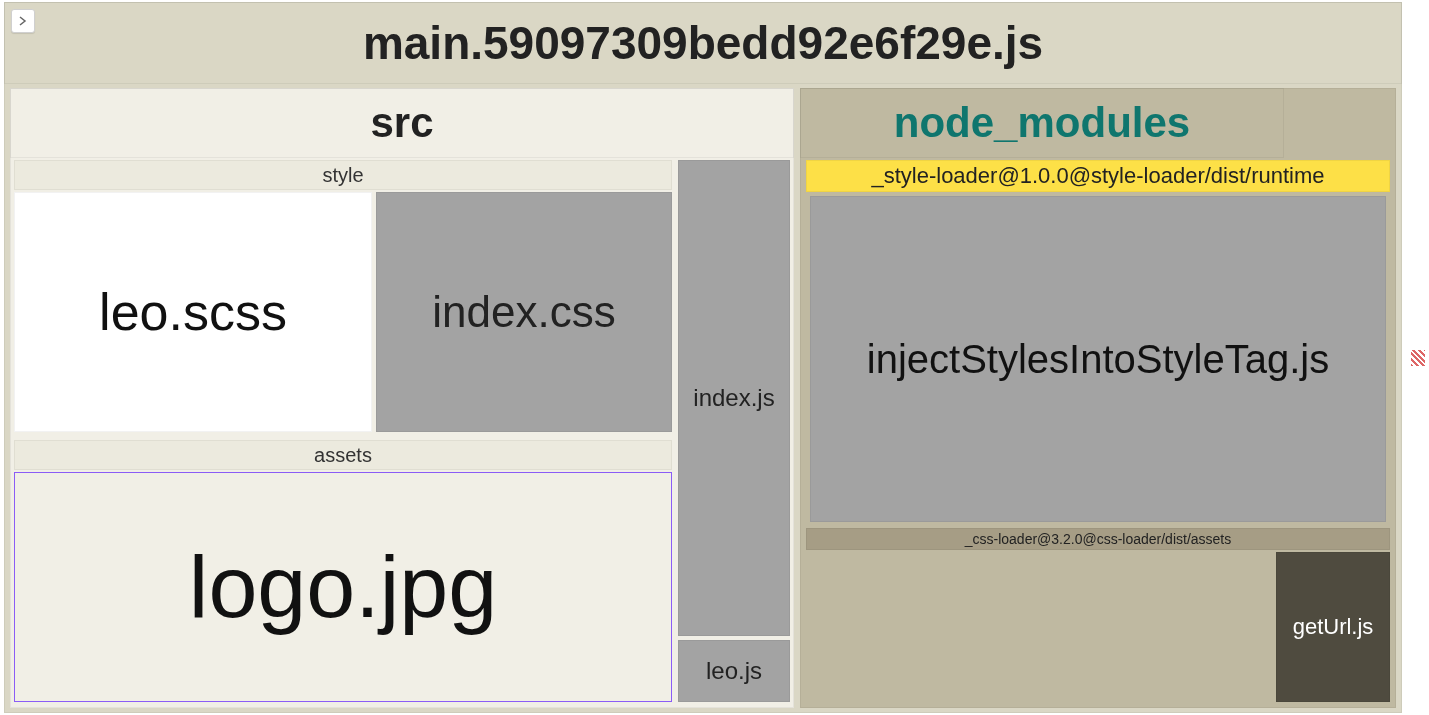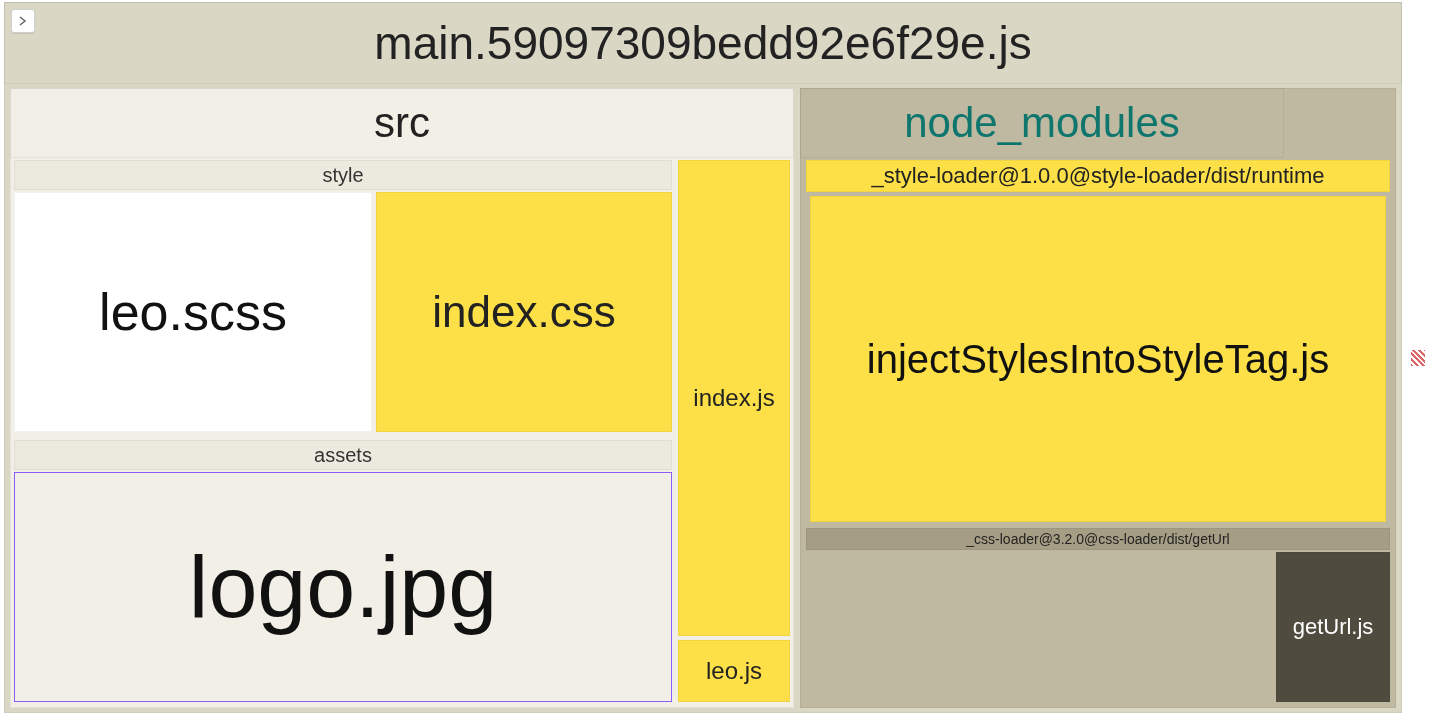--- a/index.html
+++ b/index.html
@@ -1,24 +1,24 @@
 <!DOCTYPE html>
 <html><head>
 <meta charset="utf-8">
 <style>
 html,body{margin:0;padding:0;width:1429px;height:715px;font-family:"Segoe UI",Arial,sans-serif;background:#fff;overflow:hidden}
 .stage{position:relative;width:1429px;height:715px}
 .cell{position:absolute;box-sizing:border-box;display:flex;align-items:center;justify-content:center;text-align:center;overflow:hidden;border:1px solid rgba(0,0,0,0.05)}
-.hdr{font-weight:400;display:flex;align-items:center;justify-content:center}
+.hdr{font-weight:700;display:flex;align-items:center;justify-content:center}
 .expand-btn{position:absolute;left:6px;top:6px;width:22px;height:22px;background:#fff;border:1px solid #d0d0d0;border-radius:3px;display:flex;align-items:center;justify-content:center;font-size:12px;color:#555;box-shadow:0 1px 1px rgba(0,0,0,0.1);cursor:pointer}
 
 .c-shell{background:#dad7c5}
 .c-cream{background:#f1efe6}
 .c-white{background:#ffffff}
-.c-tan{background:#fde047}
+.c-tan{background:#a3a3a3}
 .c-tan2{background:#bfb9a1}
 .c-olive{background:#fde047}
 .c-olive2{background:#a69d85}
 .c-dark{background:#4f4b3f;color:#fff}
 .c-hdr2{background:#eceade}
 
 .gutter{position:absolute;right:0;top:0;width:24px;height:715px;background:#fff}
 .mini{position:absolute;right:4px;top:350px;width:14px;height:16px;background:repeating-linear-gradient(45deg,#d66,#d66 2px,#fff 2px,#fff 4px)}
 </style>
 </head>
@@ -52,21 +52,21 @@
 
   <div class="cell c-tan" style="left:678px;top:640px;width:112px;height:62px;font-size:24px;color:#222">leo.js</div>
 
   <div class="cell c-tan2" style="left:800px;top:88px;width:596px;height:620px"></div>
   <div class="cell hdr" style="left:800px;top:88px;width:484px;height:70px;background:transparent;font-size:42px;color:#0f766e">node_modules</div>
 
   <div class="cell c-olive" style="left:806px;top:160px;width:584px;height:32px;font-size:22px;color:#222">_style-loader@1.0.0@style-loader/dist/runtime</div>
 
   <div class="cell c-tan" style="left:810px;top:196px;width:576px;height:326px;font-size:40px;color:#111">injectStylesIntoStyleTag.js</div>
 
-  <div class="cell c-olive2" style="left:806px;top:528px;width:584px;height:22px;font-size:14px;color:#222">_css-loader@3.2.0@css-loader/dist/getUrl</div>
+  <div class="cell c-olive2" style="left:806px;top:528px;width:584px;height:22px;font-size:14px;color:#222">_css-loader@3.2.0@css-loader/dist/assets</div>
 
 
   <div class="cell c-dark" style="left:1276px;top:552px;width:114px;height:150px;font-size:22px;font-weight:400">getUrl.js</div>
 
   <div class="gutter"></div>
   <div class="mini"></div>
 
 </div>
 
 </body></html>

